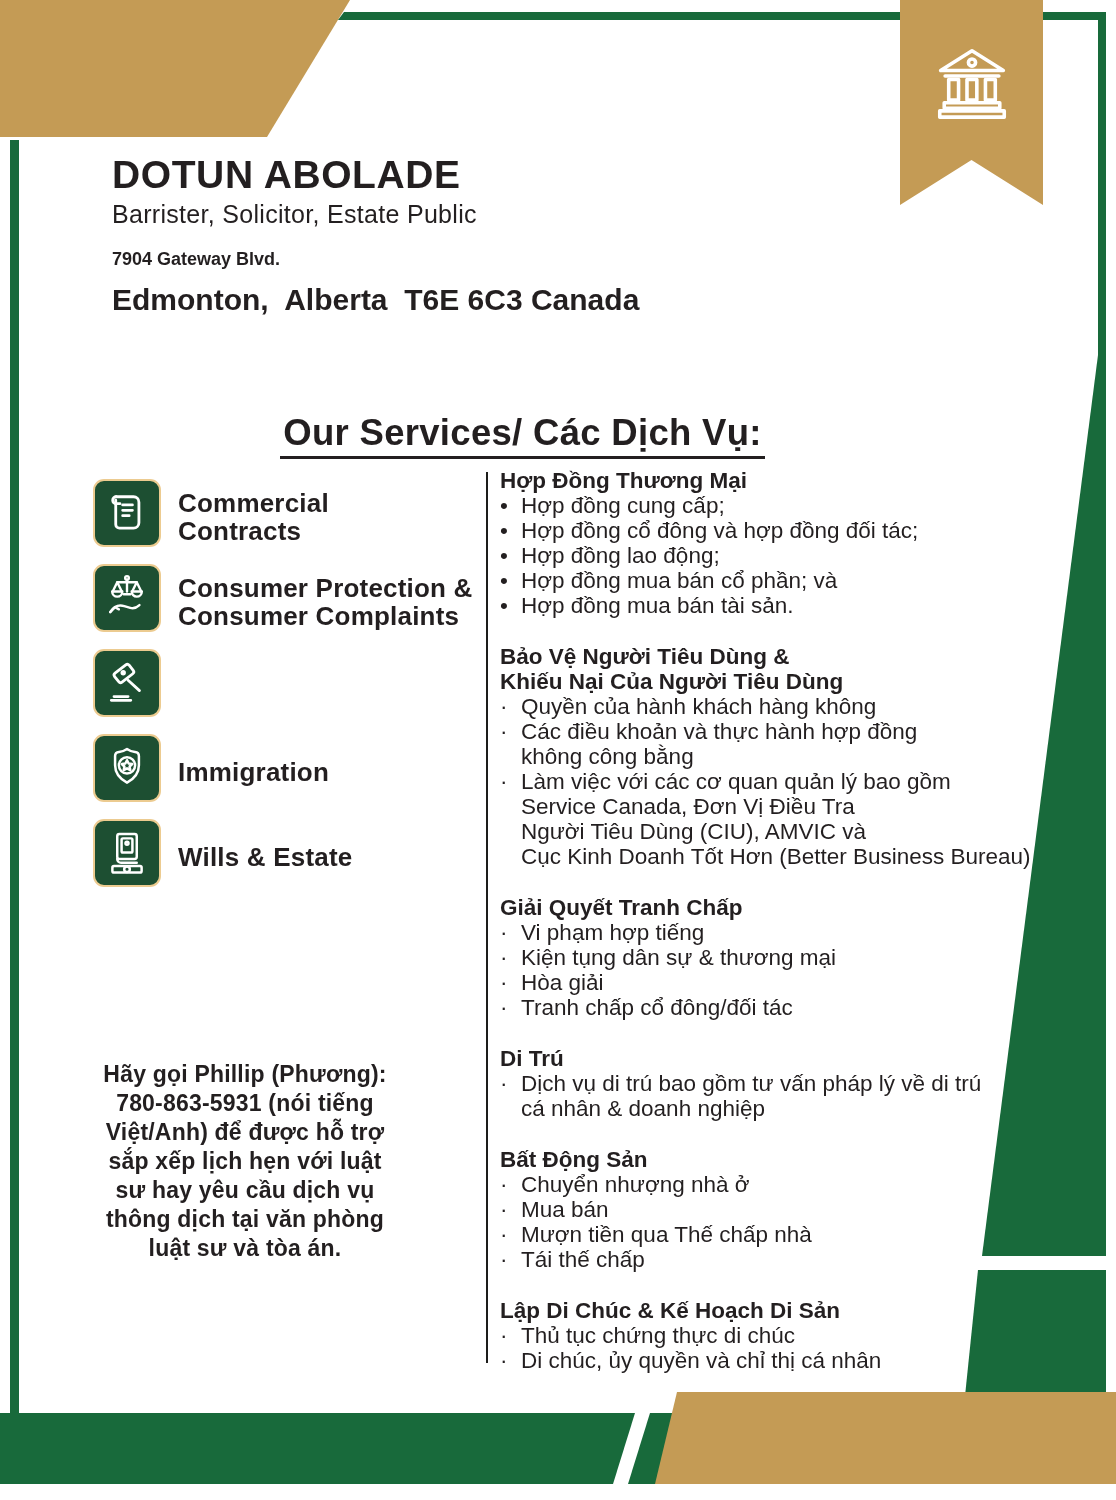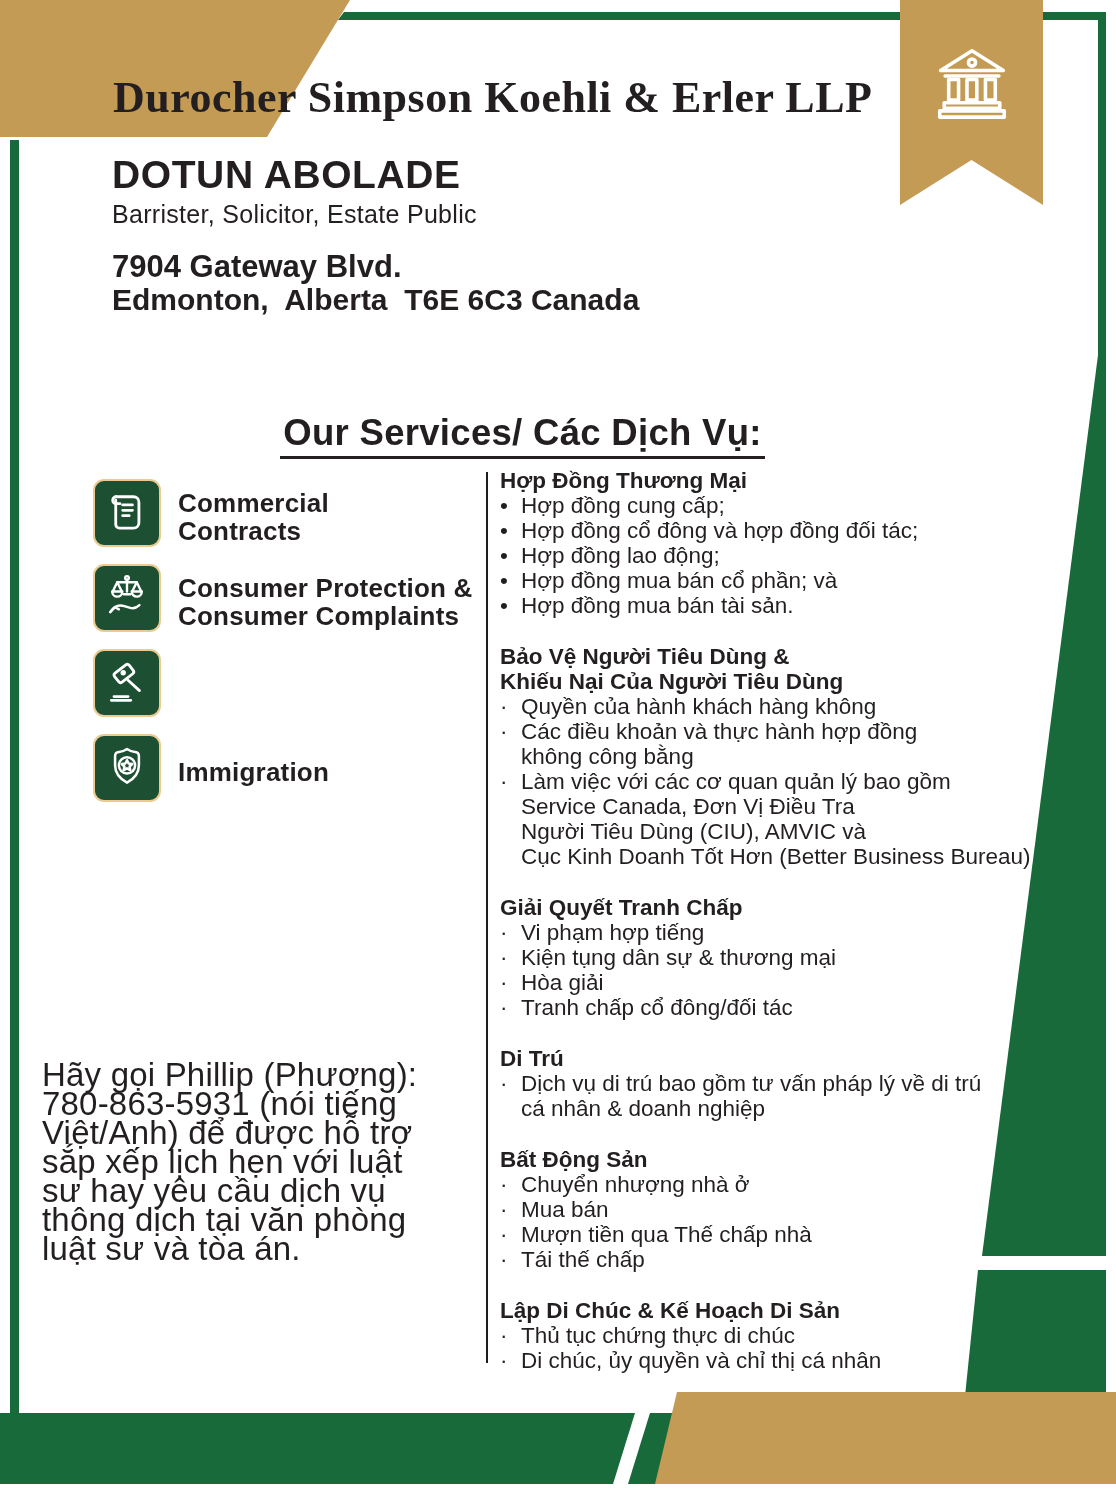--- a/index.html
+++ b/index.html
@@ -33,21 +33,21 @@
     clip-path:polygon(0 0,100% 0,100% 100%,50% 78%,0 100%);
     display:flex; justify-content:center; z-index:5; }
   .ribbon svg { margin-top:38px; width:86px; height:92px; }
 
   
   .firm-name { position:absolute; left:113px; top:72px; z-index:6;
     font-family:"Liberation Serif","DejaVu Serif",serif; font-weight:700;
     font-size:44px; letter-spacing:.5px; white-space:nowrap; }
   .lawyer-name { position:absolute; left:112px; top:153px; font-size:39px; font-weight:700; letter-spacing:.6px; }
   .lawyer-title { position:absolute; left:112px; top:200px; font-size:25px; letter-spacing:.3px; }
-  .addr1 { position:absolute; left:112px; top:249px; font-size:31px; font-weight:700; }
+  .addr1 { position:absolute; left:112px; top:249px; font-size:18px; font-weight:700; }
   .addr2 { position:absolute; left:112px; top:283px; font-size:30px; font-weight:700; white-space:pre-wrap; }
 
   
   .services-heading-wrap { position:absolute; left:240px; top:412px; width:565px; text-align:center; }
   .services-heading { display:inline-block; font-size:36.5px; font-weight:700; letter-spacing:.3px;
     border-bottom:3.5px solid var(--ink,#231f20); padding:0 3px 2px 3px; }
 
   
   .services-list { position:absolute; left:93px; top:479px; display:flex; flex-direction:column; gap:17px; }
   .svc-row { display:flex; align-items:center; gap:17px; min-height:68px; }
@@ -62,22 +62,22 @@
 
   
   .details-col { position:absolute; left:500px; top:468px; width:535px; font-size:22.5px; line-height:25px; }
   .sec { margin-bottom:26px; }
   .sec-title { font-weight:700; white-space:pre-line; }
   .item { display:flex; }
   .item .b { width:21px; flex:0 0 21px; }
   .item .t { white-space:pre-line; flex:1; }
 
   
-  .contact-note { position:absolute; left:42px; top:1060px; width:406px; 
-    font-size:33px; font-weight:400; line-height:29px; white-space:pre-line; letter-spacing:.2px; }
+  .contact-note { position:absolute; left:42px; top:1060px; width:406px; text-align:center;
+    font-size:23px; font-weight:700; line-height:29px; white-space:pre-line; letter-spacing:.2px; }
 </style>
 </head>
 <body>
 
 <div class="page">
 
   <div class="shape gold-top-left"></div>
   <div class="shape top-border"></div>
   <div class="shape right-line"></div>
   <div class="shape right-wedge"></div>
@@ -93,21 +93,20 @@
           <circle cx="24" cy="12" r="2"></circle>
           <path d="M9 19.5h30"></path>
           <rect x="11" y="21.5" width="5.5" height="11.5"></rect>
           <rect x="21.2" y="21.5" width="5.5" height="11.5"></rect>
           <rect x="31.5" y="21.5" width="5.5" height="11.5"></rect>
           <rect x="8.5" y="34.5" width="31" height="3"></rect>
           <rect x="6" y="39" width="36" height="3.5"></rect>
         </svg></span>
   </div>
 
-  <div class="firm-name">Durocher Simpson Koehli &amp; Erler LLP</div>
   <div class="lawyer-name">DOTUN ABOLADE</div>
   <div class="lawyer-title">Barrister, Solicitor, Estate Public</div>
   <div class="addr1">7904 Gateway Blvd.</div>
   <div class="addr2">Edmonton,  Alberta  T6E 6C3 Canada</div>
 
   <div class="services-heading-wrap">
     <span class="services-heading">Our Services/ Các Dịch Vụ:</span>
   </div>
 
   <div class="services-list" id="services-list">
@@ -158,20 +157,33 @@
           <svg viewBox="0 0 48 48" fill="none" stroke="#fff" stroke-linecap="round" stroke-linejoin="round" stroke-width="2.3">
             <path d="M24 6.5c2.3 1.6 4.8 2.5 7.4 2.7 2 .2 3.6 1.8 3.6 3.8v8.5c0 7.2-4.2 12.4-11 16-6.8-3.6-11-8.8-11-16V13c0-2 1.6-3.6 3.6-3.8 2.6-.2 5.1-1.1 7.4-2.7z"></path>
             <circle cx="24" cy="21.5" r="7.5"></circle>
             <path d="M24 16.8l1.5 3 3.3.5-2.4 2.3.6 3.3-3-1.6-3 1.6.6-3.3-2.4-2.3 3.3-.5z"></path>
           </svg>
         </span>
     <span class="svc-label">Immigration</span>
   </div>
 
 
+  <div class="svc-row">
+    <span class="tile">
+          <svg viewBox="0 0 48 48" fill="none" stroke="#fff" stroke-linecap="round" stroke-linejoin="round" stroke-width="2.3">
+            <rect x="15" y="6.5" width="18" height="23" rx="2"></rect>
+            <rect x="19" y="10.5" width="10" height="13" rx="1.2"></rect>
+            <circle cx="24" cy="15" r="1.4"></circle>
+            <path d="M15 29.5c0 2 1.6 3.5 3.5 3.5H33"></path>
+            <rect x="10.5" y="36" width="27" height="6" rx="1.5"></rect>
+            <circle cx="24" cy="39" r="2.6"></circle>
+          </svg>
+        </span>
+    <span class="svc-label">Wills &amp; Estate</span>
+  </div>
 </div>
 
   <div class="shape divider"></div>
 
   <div class="details-col" id="details-col">
   <div class="sec">
     <div class="sec-title">Hợp Đồng Thương Mại</div>
 
   <div class="item">
     <span class="b">•</span>

